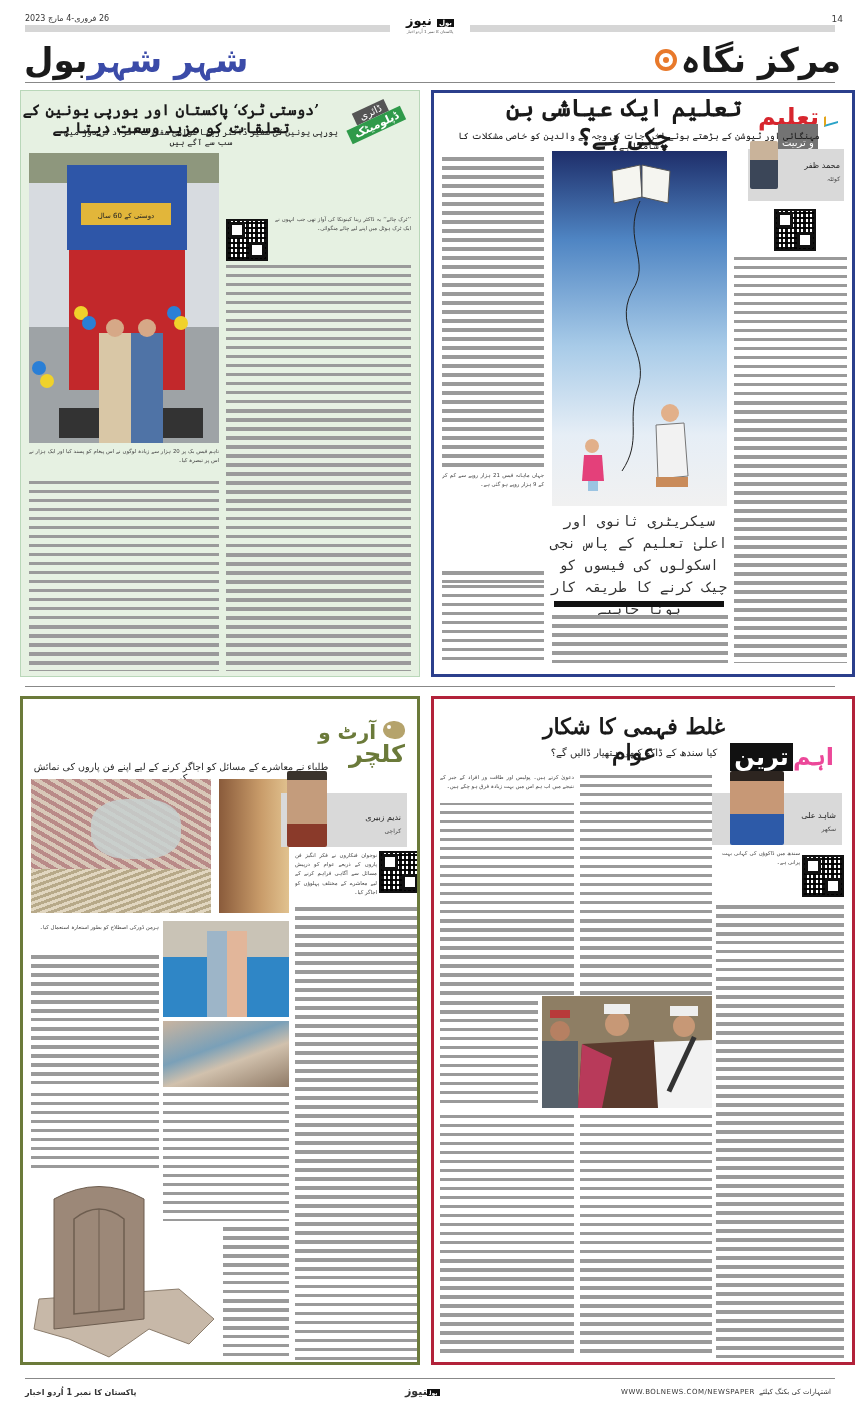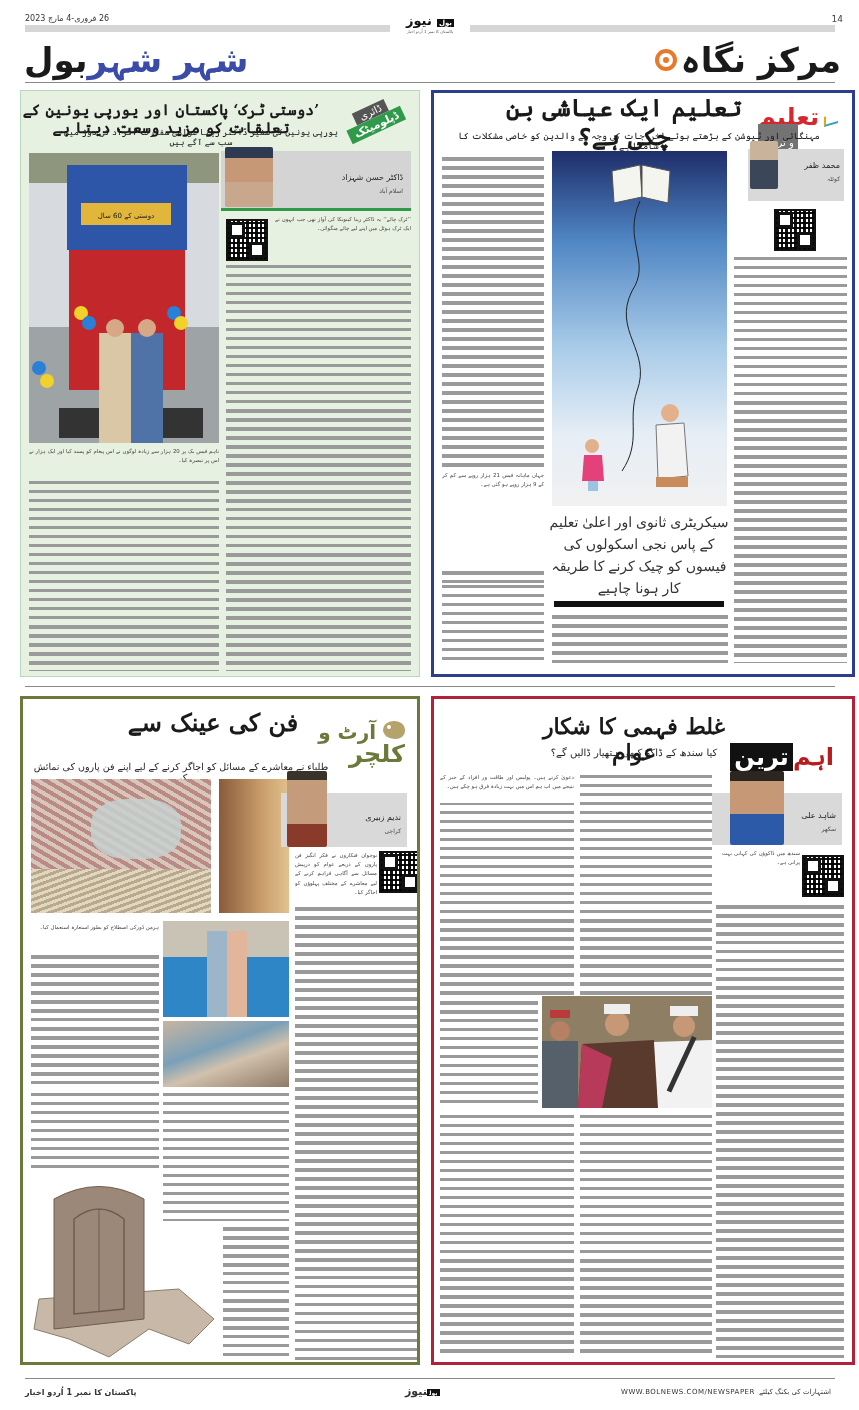--- a/index.html
+++ b/index.html
@@ -26,41 +26,41 @@
 .p-crime{left:431px;top:696px;width:424px;height:669px;border:3px solid #b2223a;background:#fff}
 .p-art{left:20px;top:696px;width:400px;height:669px;border:3px solid #6b7a3a;background:#fff}
 .headline{font-weight:bold;color:#1a1a1a;text-align:center;font-family:"DejaVu Serif",serif}
 .subhead{color:#222;text-align:center;font-family:"DejaVu Serif",serif}
 .tag-edu{color:#d7262e;font-weight:bold;font-size:24px}
 .tag-edu2{background:#737373;color:#fff;font-size:10px;padding:13px 4px}
 .tag-dip{transform:rotate(-25deg);display:flex;flex-direction:column;align-items:center}
 .tag-dip .a{background:#555;color:#fff;font-size:10px;padding:1px 6px}
 .tag-dip .b{background:#2f9a4a;color:#fff;font-size:11px;padding:1px 6px;font-weight:bold}
 .tag-crime{display:flex;align-items:center;font-size:24px;font-weight:bold}
-.tag-crime .r{color:#b91c1c}
+.tag-crime .r{color:#ec4899}
 .tag-crime .k{background:#111;color:#fff;padding:0 4px}
 .tag-art{color:#6b7a3a;font-weight:bold;font-size:20px;line-height:20px;text-align:right}
 .palette-icon{width:22px;height:18px;border-radius:50% 50% 45% 55%;background:#b5a36c;display:inline-block;position:relative}
 .palette-icon:after{content:"";position:absolute;left:4px;top:4px;width:4px;height:4px;border-radius:50%;background:#fff}
 
 .author{position:absolute;background:#d9d9d9}
 .author .photo{position:absolute;border-radius:2px}
 .author .name{position:absolute;font-size:8px;font-weight:normal;color:#222}
 .author .city{position:absolute;font-size:6px;color:#444}
 .qr{position:absolute;width:42px;height:42px;background:
 repeating-linear-gradient(90deg,#111 0 3px,#fff 3px 5px,#111 5px 7px,#fff 7px 9px),
 repeating-linear-gradient(0deg,#111 0 2px,#fff 2px 5px);
 background-blend-mode:multiply;border:2px solid #111}
 .qr:before,.qr:after{content:"";position:absolute;width:10px;height:10px;border:3px solid #111;background:#fff}
 .qr:before{left:1px;top:1px}
 .qr:after{right:1px;bottom:1px}
 .body-text{position:absolute;direction:rtl;font-size:5.4px;line-height:9.2px;color:#444;text-align:justify;overflow:hidden}
 .lines{position:absolute;overflow:hidden;
 background:repeating-linear-gradient(180deg,transparent 0 2px,#9a9a9a 2px 5.5px,transparent 5.5px 9px)}
-.pull{position:absolute;text-align:center;font-family:Liberation Sans, sans-serif;color:#333;line-height:22px;font-size:14px;direction:rtl}
+.pull{position:absolute;text-align:center;font-family:Liberation Mono, monospace;color:#333;line-height:22px;font-size:14px;direction:rtl}
 .pull-bar{position:absolute;height:6px;background:#111}
 .img{position:absolute;overflow:hidden}
 
 .footer{top:1388px;font-size:8px;color:#333}
 </style>
 </head>
 <body>
 
 <div class="abs date urdu">26 فروری-4 مارچ 2023</div>
 <div class="topbar" style="left:25px;width:365px"></div>
@@ -75,21 +75,21 @@
 <div class="abs brand-left urdu">
   <span class="blu">شہر شہر</span><span class="blk">بول</span>
 </div>
 <div class="abs brand-right urdu">
   <span>مرکز نگاہ</span>
   <span class="target-icon"></span>
 </div>
 <div class="hr" style="left:25px;width:810px;top:82px"></div>
 
 <div class="panel p-edu">
-  <div class="abs" style="right:14px;top:10px;text-align:left">
+  <div class="abs" style="right:14px;top:10px;text-align:center">
     <span class="tag-edu urdu">تعلیم</span>
     <span style="display:inline-block;width:14px;height:10px;border-bottom:2px solid #2aa3c8;border-left:2px solid #e3a51b;transform:skewY(-15deg)"></span>
     <div><span class="tag-edu2 urdu">و تربیت</span></div>
   </div>
   <div class="abs subhead urdu" style="left:10px;top:38px;width:390px;font-size:9px">مہنگائی اور ٹیوشن کے بڑھتے ہوئے اخراجات کی وجہ سے والدین کو خاصی مشکلات کا سامنا ہے</div>
   <div class="abs headline urdu" style="left:60px;top:0px;width:260px;font-size:24px">تعلیم ایک عیاشی بن چکی ہے؟</div>
 
   <div class="author" style="right:8px;top:56px;width:96px;height:52px">
     <div class="photo" style="right:66px;top:-8px;width:28px;height:48px;background:linear-gradient(#c9b39a 0 40%,#3b4658 40%)"></div>
     <div class="name urdu" style="right:4px;top:12px">محمد ظفر</div>
@@ -150,25 +150,20 @@
         <circle cx="18" cy="228" r="7" fill="#f0d22b"></circle>
       <rect x="70" y="180" width="32" height="110" fill="#d9c7a6"></rect>
       <rect x="102" y="180" width="32" height="110" fill="#4f73a6"></rect>
       <circle cx="86" cy="175" r="9" fill="#d6a887"></circle>
       <circle cx="118" cy="175" r="9" fill="#d6a887"></circle>
       <rect x="30" y="255" width="40" height="30" fill="#333"></rect>
       <rect x="134" y="255" width="40" height="30" fill="#333"></rect>
     </svg>
   </div>
 
-  <div class="author" style="right:8px;top:60px;width:190px;height:60px;background:#d4d4d4;border-bottom:3px solid #2f9a4a">
-    <div class="photo" style="left:4px;top:-4px;width:48px;height:60px;background:linear-gradient(#2d3a52 0 18%,#c79876 18% 58%,#c9a78c 58%)"></div>
-    <div class="name urdu" style="right:8px;top:22px">ڈاکٹر حسن شہزاد</div>
-    <div class="city urdu" style="right:8px;top:36px">اسلام آباد</div>
-  </div>
   <div class="qr" style="left:205px;top:128px"></div>
   <div class="body-text" style="left:254px;top:124px;width:136px;height:46px">’’ٹرک چائے‘‘ یہ ڈاکٹر رینا کینونکا کی آواز تھی جب انہوں نے ایک ٹرک ہوٹل میں اپنے لیے چائے منگوائی۔</div>
   <div class="lines" style="left:205px;top:172px;width:185px;height:408px"></div>
   <div class="body-text" style="left:8px;top:356px;width:190px;height:30px">تاہم فیس بک پر 20 ہزار سے زیادہ لوگوں نے اس پیغام کو پسند کیا اور ایک ہزار نے اس پر تبصرہ کیا۔</div>
   <div class="lines" style="left:8px;top:388px;width:190px;height:192px"></div>
 </div>
 
 <div class="hr" style="left:25px;width:810px;top:686px"></div>
 
 <div class="panel p-crime">
@@ -211,21 +206,20 @@
   <div class="lines" style="left:6px;top:300px;width:98px;height:110px"></div>
   <div class="lines" style="left:6px;top:414px;width:134px;height:245px"></div>
   <div class="lines" style="left:146px;top:414px;width:132px;height:245px"></div>
 </div>
 
 <div class="panel p-art">
   <div class="abs tag-art urdu" style="right:12px;top:22px">
     <div><span class="palette-icon"></span> <span>آرٹ و</span></div>
     <div style="font-size:24px;line-height:24px">کلچر</div>
   </div>
-  <div class="abs headline urdu" style="left:100px;top:10px;width:180px;font-size:24px;line-height:28px">فن کی عینک سے</div>
   <div class="abs subhead urdu" style="left:8px;top:62px;width:300px;font-size:9.5px">طلباء نے معاشرے کے مسائل کو اجاگر کرنے کے لیے اپنے فن پاروں کی نمائش کی</div>
 
   <div class="img" style="left:8px;top:80px;width:180px;height:134px;background:repeating-linear-gradient(30deg,#b98a88 0 4px,#d8c7b8 4px 8px)">
     <div style="position:absolute;left:60px;top:20px;width:90px;height:60px;background:#c7d0cf;border-radius:40%;opacity:.85"></div>
     <div style="position:absolute;left:0;top:90px;width:180px;height:44px;background:repeating-linear-gradient(-20deg,#b7a989 0 3px,#e1d6c0 3px 6px)"></div>
   </div>
   <div class="img" style="left:196px;top:80px;width:70px;height:134px;background:linear-gradient(90deg,#8a5b3b,#c99c6a 60%,#e1c28f)"></div>
 
   <div class="author" style="right:10px;top:94px;width:126px;height:54px">
     <div class="photo" style="left:6px;top:-22px;width:40px;height:76px;background:linear-gradient(#3a332c 0 12%,#c49c7c 12% 70%,#8a3a2a 70%)"></div>

